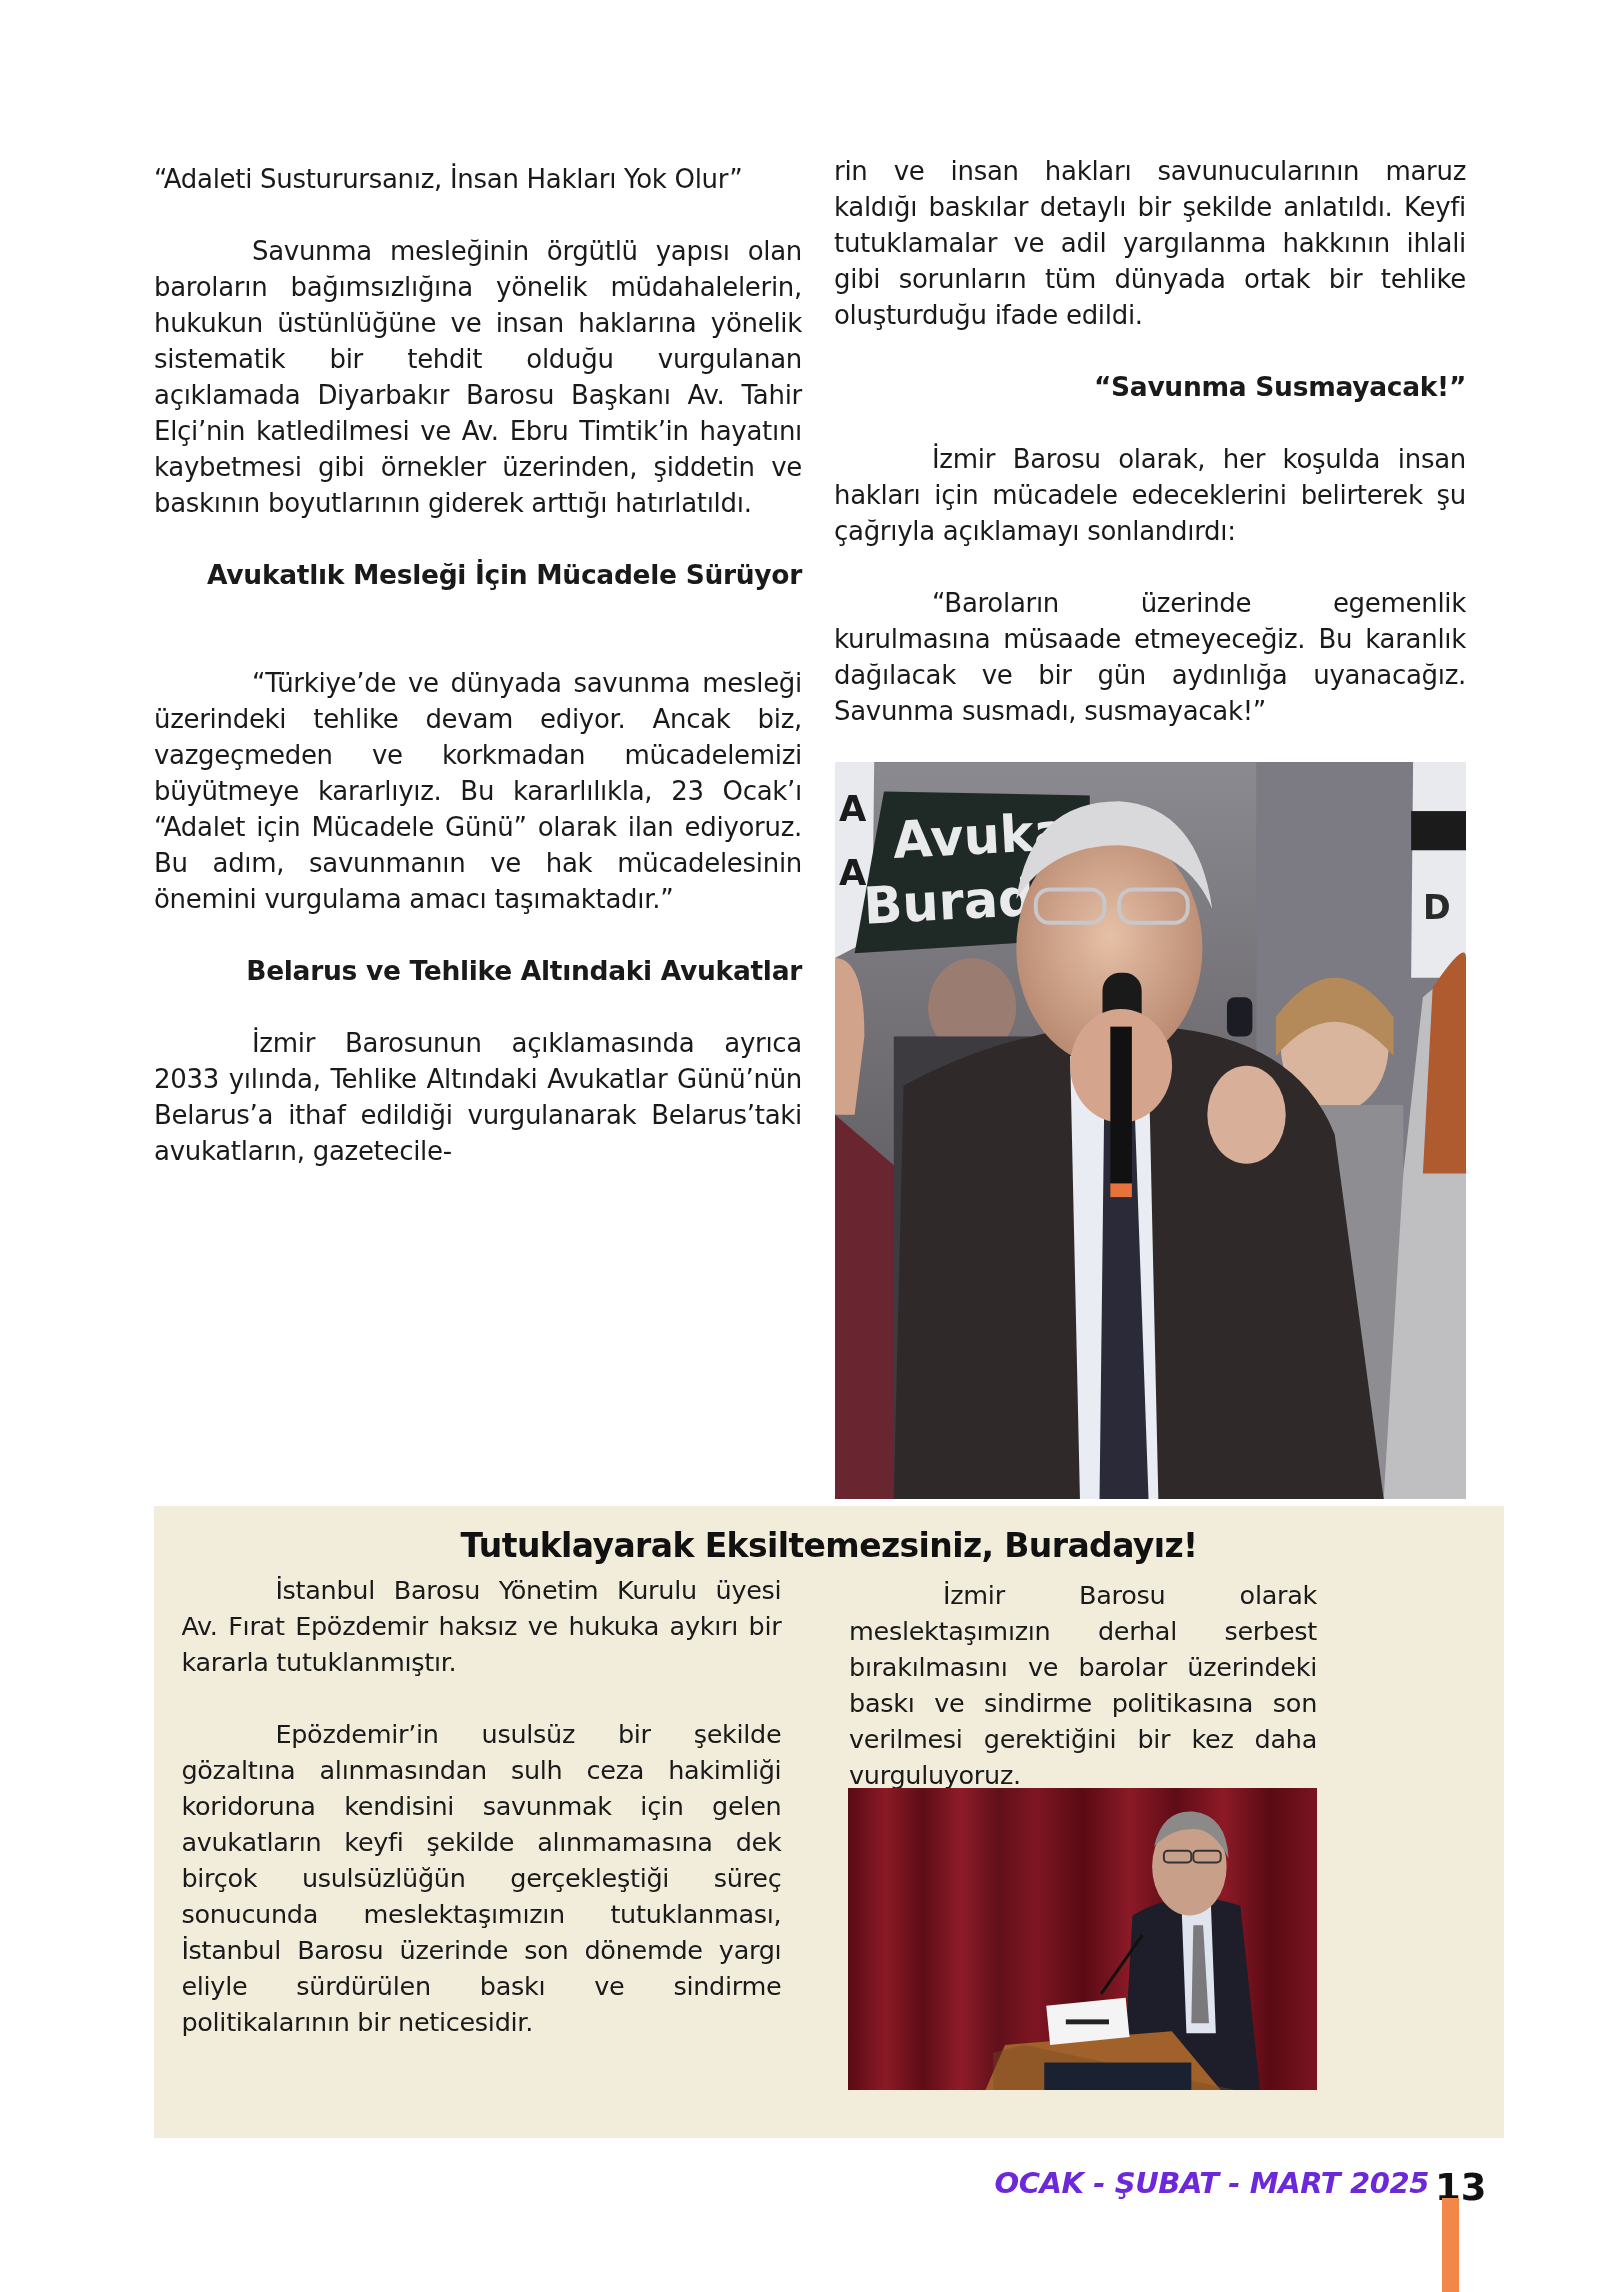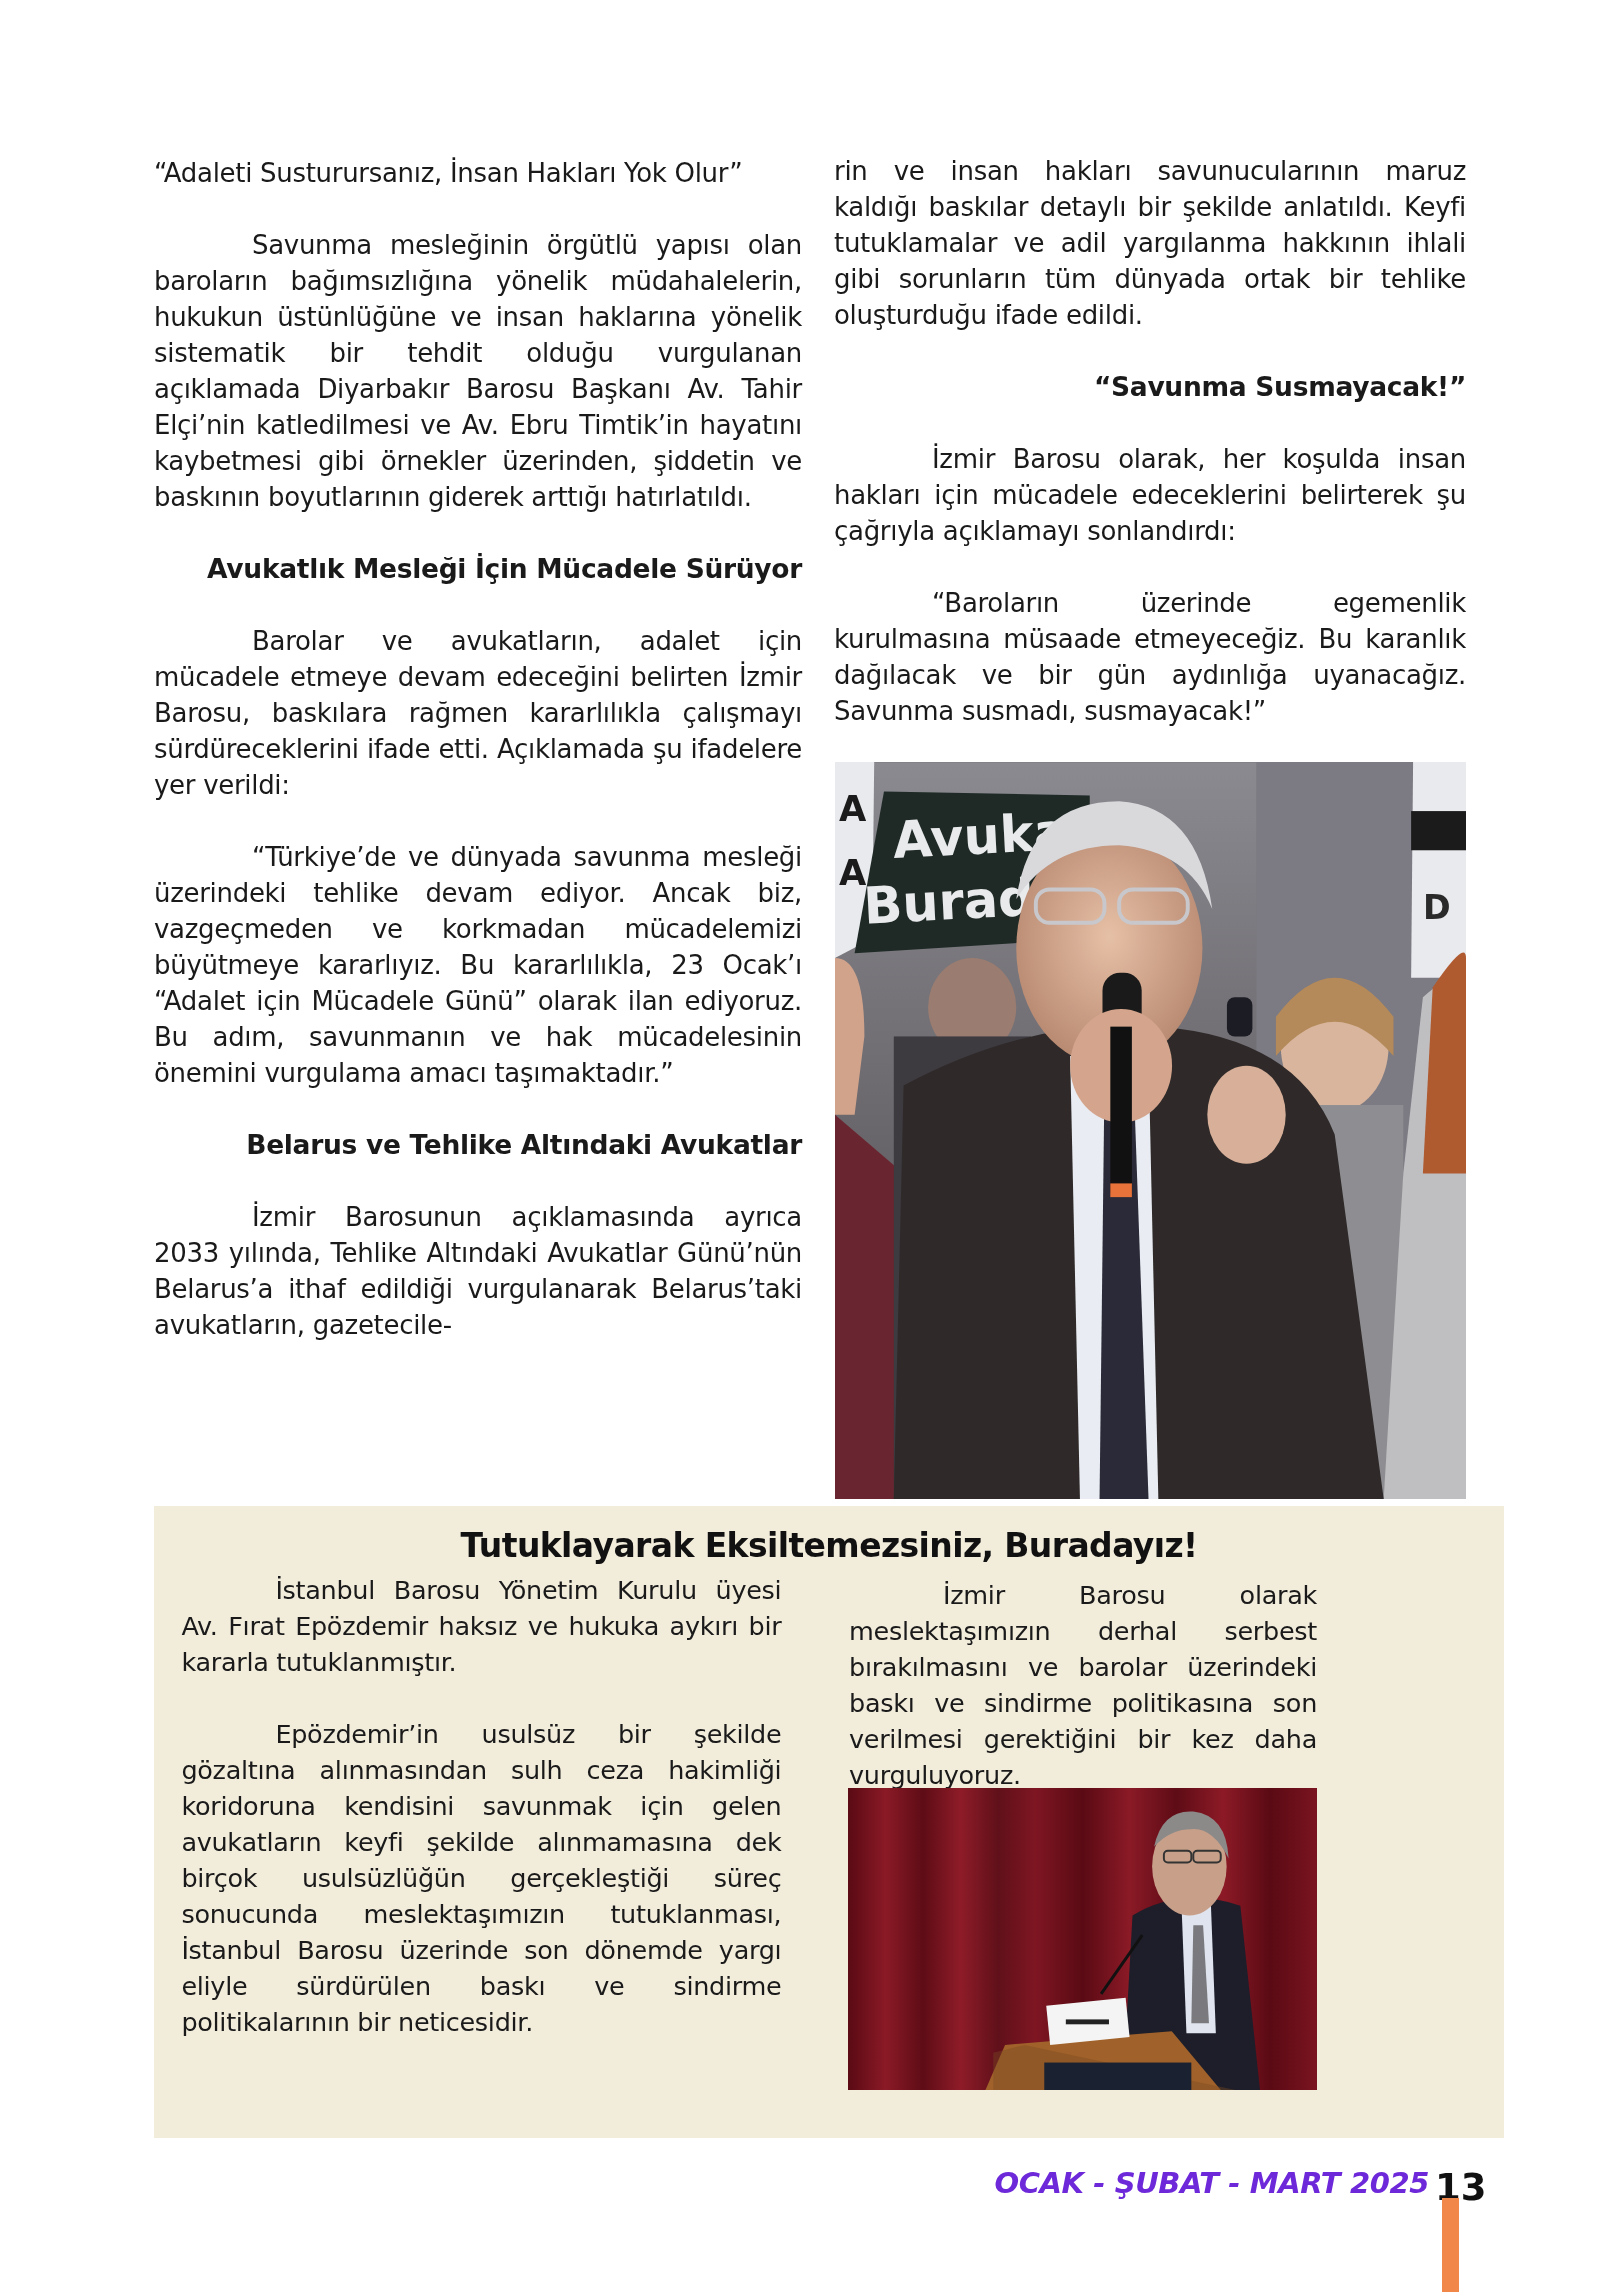--- a/index.html
+++ b/index.html
@@ -5,21 +5,21 @@
   html, body { margin: 0; padding: 0; }
   body {
     width: 1621px; height: 2293px; position: relative; background: #ffffff;
     font-family: "DejaVu Sans", sans-serif; color: #1a1a1a; overflow: hidden;
   }
   .col { position: absolute; font-size: 26px; line-height: 36px; letter-spacing: -0.3px; }
   .col p { margin: 0; text-align: justify; text-align-last: left; hyphens: manual; }
   .col p.ind { text-indent: 98px; }
   .col .gap { height: 36px; }
   .col h3 { margin: 0; font-size: 26.5px; font-weight: bold; line-height: 36px; font-family: "DejaVu Sans", sans-serif; letter-spacing: -0.3px; text-align: right; }
-  #col-left { left: 154px; top: 155px; width: 648px; }
+  #col-left { left: 154px; top: 161px; width: 648px; }
   #col-right { left: 834px; top: 153px; width: 632px; }
 
   .photo { position: absolute; overflow: hidden; }
   #photo-protest { left: 835px; top: 762px; width: 631px; height: 737px; background: #3a3536; }
   #photo-podium { left: 848px; top: 1788px; width: 469px; height: 302px; background: #6d0f1a; }
 
   #boxout { position: absolute; left: 154px; top: 1506px; width: 1326px; height: 632px; background: #f2ecdb; }
   #boxout-title { position: absolute; left: 0; right: 0; top: 19.6px; text-align: center; font-size: 33px; font-weight: bold; letter-spacing: -0.6px; color: #111; }
   .bcol { position: absolute; font-size: 25.5px; line-height: 36px; letter-spacing: -0.3px; }
   .bcol p { margin: 0; text-align: justify; text-align-last: left; }
@@ -35,21 +35,20 @@
 </head>
 <body>
 
 <div id="col-left" class="col">
   <p style="text-align:justify;text-align-last:left;">“Adaleti Susturursanız, İnsan Hakları Yok Olur”</p>
   <div class="gap"></div>
   <p class="ind">Savunma mesleğinin örgütlü yapısı olan baroların bağımsızlığına yönelik müdahalelerin, hukukun üstünlüğüne ve insan haklarına yönelik sistematik bir tehdit olduğu vurgulanan açıklamada Diyarbakır Barosu Başkanı Av. Tahir Elçi’nin katledilmesi ve Av. Ebru Timtik’in hayatını kaybetmesi gibi örnekler üzerinden, şiddetin ve baskının boyutlarının giderek arttığı hatırlatıldı.</p>
   <div class="gap"></div>
   <h3>Avukatlık Mesleği İçin Mücadele Sürüyor</h3>
   <div class="gap"></div>
-  <p class="ind">Barolar ve avukatların, adalet için mücadele etmeye devam edeceğini belirten İzmir Barosu, baskılara rağmen kararlılıkla çalışmayı sürdüreceklerini ifade etti. Açıklamada şu ifadelere yer verildi:</p>
   <div class="gap"></div>
   <p class="ind">“Türkiye’de ve dünyada savunma mesleği üzerindeki tehlike devam ediyor. Ancak biz, vazgeçmeden ve korkmadan mücadelemizi büyütmeye kararlıyız. Bu kararlılıkla, 23 Ocak’ı “Adalet için Mücadele Günü” olarak ilan ediyoruz. Bu adım, savunmanın ve hak mücadelesinin önemini vurgulama amacı taşımaktadır.”</p>
   <div class="gap"></div>
   <h3>Belarus ve Tehlike Altındaki Avukatlar</h3>
   <div class="gap"></div>
   <p class="ind">İzmir Barosunun açıklamasında ayrıca 2033 yılında, Tehlike Altındaki Avukatlar Günü’nün Belarus’a ithaf edildiği vurgulanarak Belarus’taki avukatların, gazetecile-</p>
 </div>
 
 <div id="col-right" class="col">
   <p>rin ve insan hakları savunucularının maruz kaldığı baskılar detaylı bir şekilde anlatıldı. Keyfi tutuklamalar ve adil yargılanma hakkının ihlali gibi sorunların tüm dünyada ortak bir tehlike oluşturduğu ifade edildi.</p>

